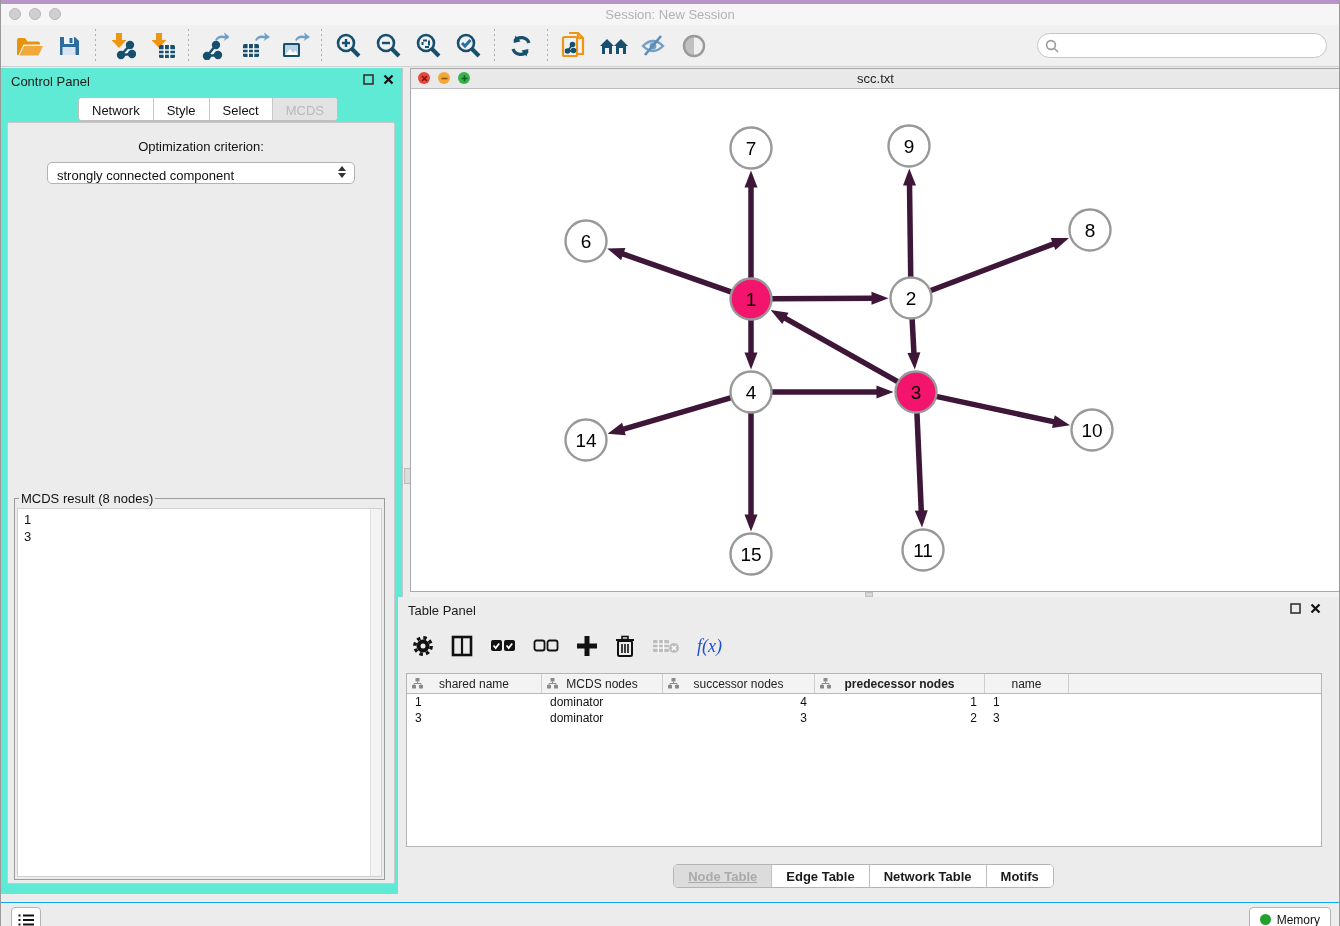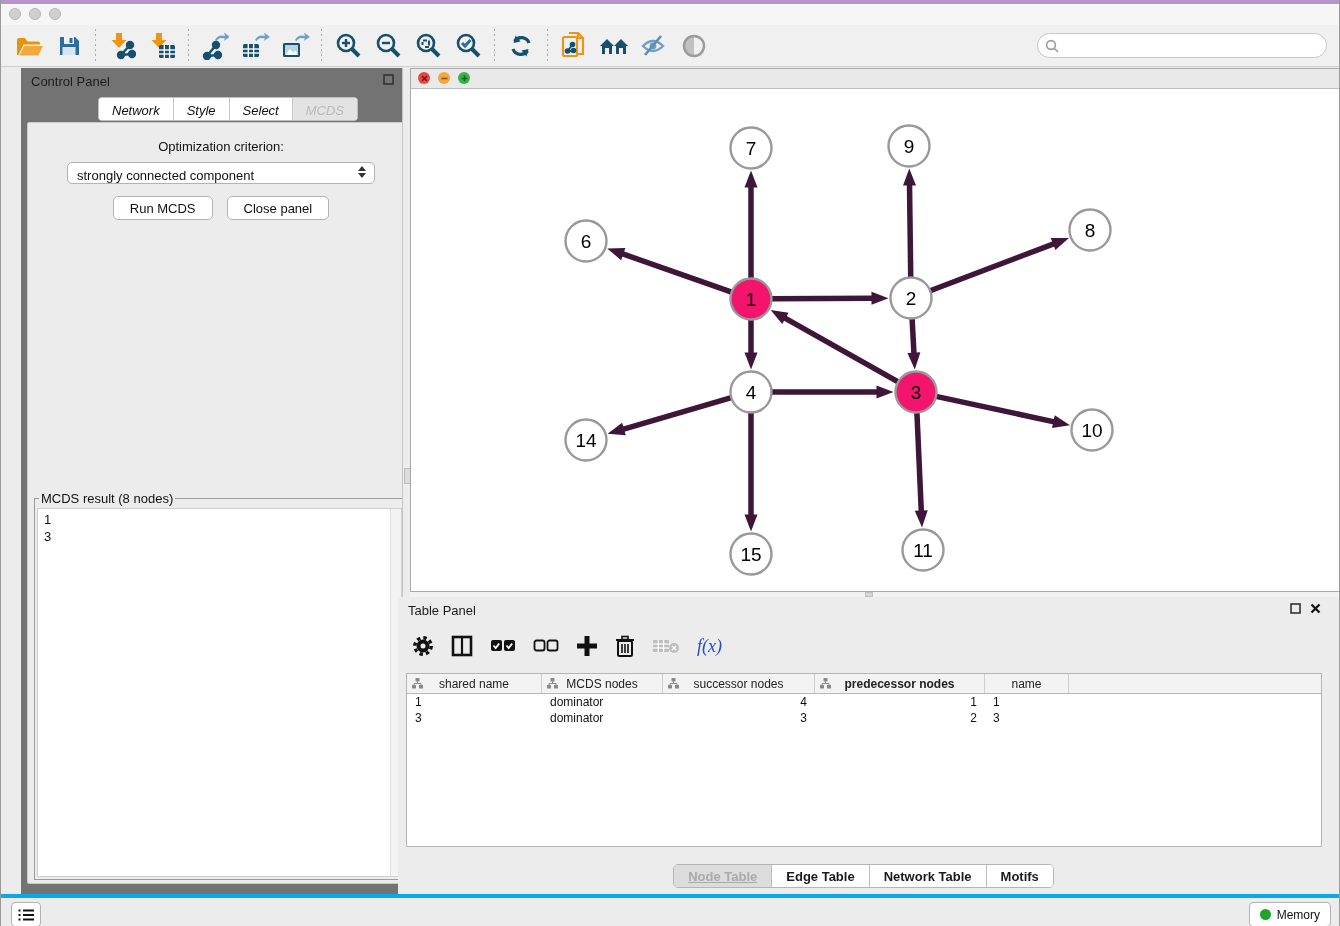--- a/index.html
+++ b/index.html
@@ -20,25 +20,25 @@
   .tsep{width:1px;height:34px;margin:0 6px;flex:0 0 auto;
         background-image:repeating-linear-gradient(#adadad 0 2px,transparent 2px 5px);}
   .search-wrap{margin-left:auto;margin-right:12px;width:290px;height:25px;background:#fff;
                border:1px solid #c6c6c6;border-radius:13px;display:flex;align-items:center;padding-left:7px;box-sizing:border-box;}
   .search-wrap input{border:none;outline:none;flex:1;font-size:12px;font-family:"Liberation Sans",sans-serif;background:transparent;margin-left:5px;}
   
   .panel-head{position:relative;height:26px;}
   .panel-head .ptitle{position:absolute;left:10px;top:6px;font-size:13px;color:#1c1c1c;}
   .phicons{position:absolute;right:8px;top:6px;display:flex;gap:9px;align-items:center;}
   
-  #control-panel{position:absolute;left:0;top:68px;width:401px;height:826px;background:#737373;margin-left:20px;}
+  #control-panel{position:absolute;left:0;top:68px;width:401px;height:826px;background:#5eead4;}
   .ctab-bar{position:absolute;left:77px;top:29px;height:22px;display:flex;border:1px solid #bfbfbf;
             border-radius:4px;overflow:hidden;background:#fff;}
   .ctab{padding:12px 13px;font-size:13px;display:flex;align-items:center;color:#111;background:#fff;
-        border-right:1px solid #c8c8c8;font-style:italic;}
+        border-right:1px solid #c8c8c8;}
   .ctab:last-child{border-right:none;}
   .ctab.sel{background:#e3e3e3;color:#b9b9b9;}
   .cp-body{position:absolute;left:6px;right:7px;top:54px;bottom:10px;border:1px solid #c9c9c9;
            border-radius:2px;background:#ececec;}
   .opt-label{margin-top:16px;text-align:center;font-size:13px;color:#111;}
   .combo{position:relative;margin:8px auto 0 auto;width:308px;height:22px;background:#fff;
          border:1px solid #b3b3b3;border-radius:5px;display:flex;align-items:flex-end;box-sizing:border-box;}
   .combo .cval{font-size:13px;margin-left:9px;color:#111;}
   .combo .arrows{position:absolute;right:8px;top:3px;display:flex;flex-direction:column;gap:2px;}
   .combo .arrows i{width:0;height:0;border-left:4px solid transparent;border-right:4px solid transparent;}
@@ -78,39 +78,40 @@
   .th .colicon{position:absolute;left:5px;top:4px;}
   .trow{display:flex;height:16px;font-size:12px;color:#111;align-items:center;}
   .td{box-sizing:border-box;padding:0 8px;overflow:hidden;white-space:nowrap;}
   .bot-tabs{position:absolute;left:0;right:0;top:267px;display:flex;justify-content:center;}
   .btab-bar{display:flex;border:1px solid #b5b5b5;border-radius:5px;overflow:hidden;background:#fff;height:22px;}
   .btab{padding:0 14px;font-size:13px;font-weight:bold;color:#1a1a1a;display:flex;align-items:center;background:#fff;
         border-right:1px solid #c0c0c0;}
   .btab:last-child{border-right:none;}
   .btab.sel{background:#dcdcdc;color:#aaaaaa;text-decoration:underline;}
   
-  #statusbar{position:absolute;left:0;bottom:0;width:100%;height:32px;background:#ececec;border-top:4px solid #0ea5e9;box-sizing:border-box;}
+  #statusbar{position:absolute;left:0;bottom:0;width:100%;height:24px;background:#ececec;border-top:1px solid #0ea5e9;box-sizing:border-box;}
   .sbtn{position:absolute;top:4px;height:25px;background:#fff;border:1px solid #b3b3b3;border-radius:4px;
         display:flex;align-items:center;justify-content:center;box-sizing:border-box;}
   #list-btn{left:10px;width:30px;}
   #mem-btn{right:8px;padding:0 10px;font-size:12px;color:#111;gap:6px;}
   .memdot{width:11px;height:11px;border-radius:50%;background:#1fa32b;}
 </style>
 </head>
 <body>
 
 <div id="app">
   <div class="purple-strip"></div>
 
   <div class="titlebar">
     <div class="tl-group">
       <span class="tl"></span>
       <span class="tl"></span>
       <span class="tl"></span>
     </div>
+    <div class="win-title">Session: New Session</div>
   </div>
 
   <div class="toolbar">
     <span class="tbtn">
       <svg width="28" height="24" viewBox="0 0 28 24">
           <path d="M2 21 L2 6 Q2 4 4 4 L10 4 L12.5 7.5 L23 7.5 Q25 7.5 25 9.5 L25 10.5 L8.5 10.5 L3.5 21 Z" fill="#e8930c"></path>
           <path d="M9 12 L28 12 L23.5 21.5 L4.5 21.5 Z" fill="#f2a93c"></path>
         </svg>
     </span>
     <span class="tbtn">
@@ -285,24 +286,20 @@
       </div>
     <div class="cp-body">
       <div class="opt-label">Optimization criterion:</div>
       <div class="combo">
         <span class="cval">strongly connected component</span>
         <span class="arrows">
             <i class="up"></i>
             <i class="dn"></i>
           </span>
       </div>
-      <div class="btn-row">
-        <span class="pbtn">Run MCDS</span>
-        <span class="pbtn">Close panel</span>
-      </div>
       <fieldset class="result">
         <legend>MCDS result (8 nodes)</legend>
         <div class="result-area" id="result-area">
           <div class="result-scroll"></div>
         <div>1</div>
             <div>3</div>
           </div>
       </fieldset>
     </div>
   </div>
@@ -323,20 +320,21 @@
             <svg width="7" height="7" viewBox="0 0 7 7">
               <line x1="0.5" y1="3.5" x2="6.5" y2="3.5" stroke="#8a5a0a" stroke-width="1.6"></line>
             </svg>
           </span>
         <span class="nlight" style="background:#37b24d">
             <svg width="7" height="7" viewBox="0 0 7 7">
               <path d="M3.5 0.5 v6 M0.5 3.5 h6" stroke="#11641f" stroke-width="1.6"></path>
             </svg>
           </span>
       </span>
+      <span class="net-title">scc.txt</span>
     </div>
     <svg id="graph-svg" width="929" height="503">
         <line x1="340" y1="189.5" x2="340" y2="96.5" stroke="#3e1638" stroke-width="5.5"></line>
         <polygon points="340,81.5 346.5,98.5 333.5,98.5" fill="#3e1638"></polygon>
         <line x1="320.6600580793766" y1="203.20171738547785" x2="210.3779425377257" y2="164.43588283144297" stroke="#3e1638" stroke-width="5.5"></line>
         <polygon points="196.22676552263542,159.46152969886577 214.42031916385451,158.96695320924746 210.10921311562095,171.23130662232572" fill="#3e1638"></polygon>
         <line x1="360.49959962110484" y1="209.8718775023681" x2="462.50073240041803" y2="209.2343704224974" stroke="#3e1638" stroke-width="5.5"></line>
         <polygon points="477.50043944025083,209.14062225349844 460.5413956683399,215.7467432289581 460.4601472552074,202.7469971277697" fill="#3e1638"></polygon>
         <line x1="340" y1="230.5" x2="340" y2="265.5" stroke="#3e1638" stroke-width="5.5"></line>
         <polygon points="340,280.5 333.5,263.5 346.5,263.5" fill="#3e1638"></polygon>

